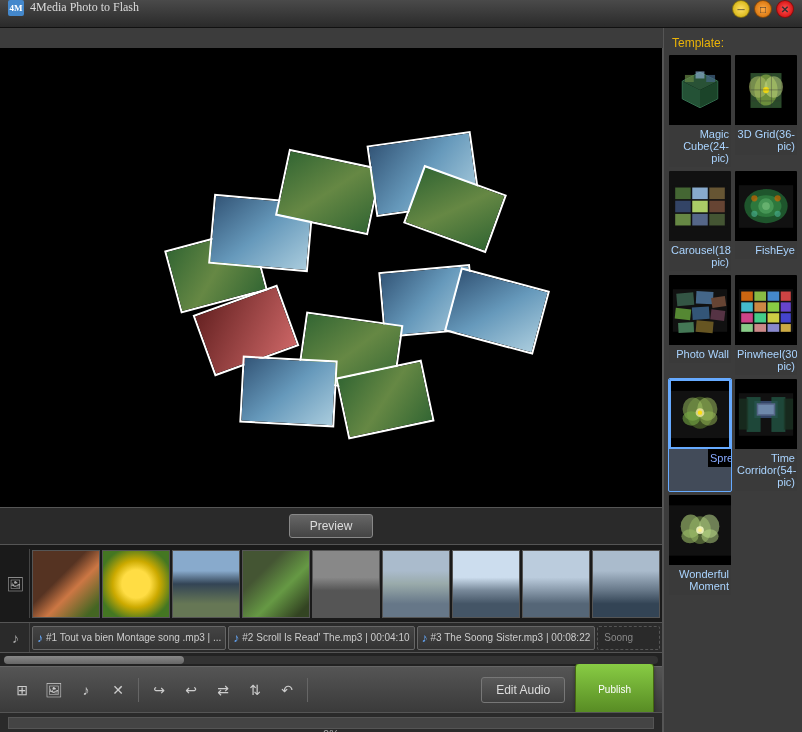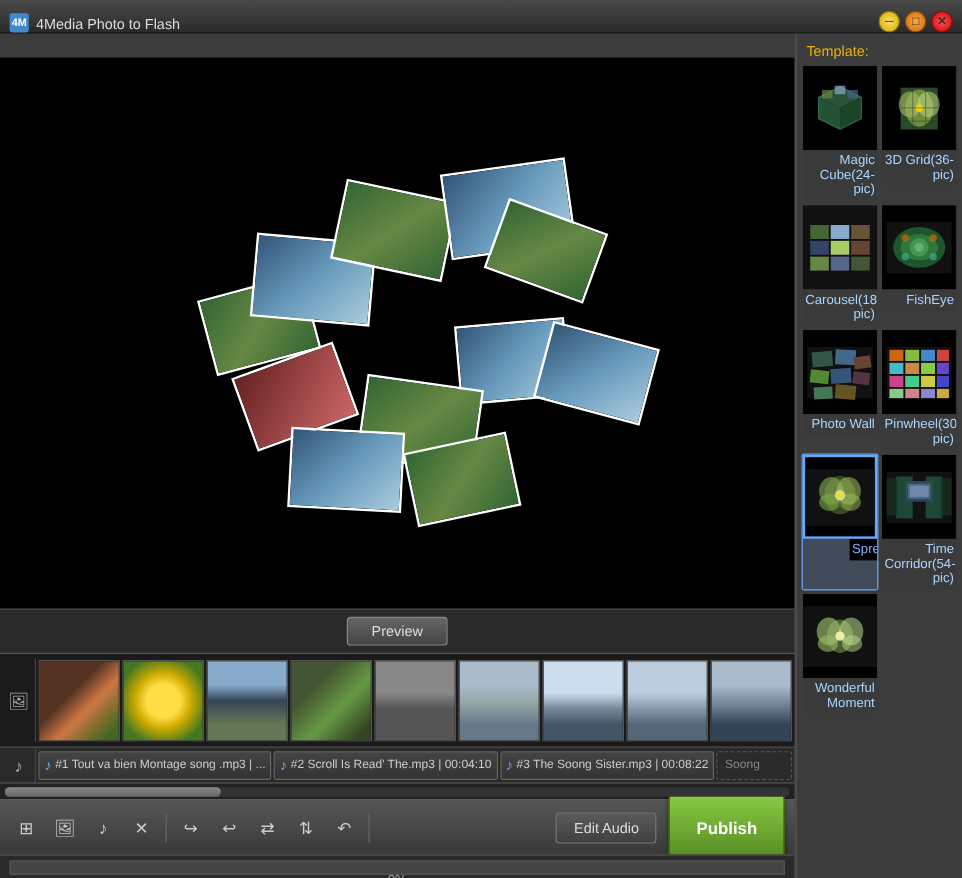--- a/index.html
+++ b/index.html
@@ -8,25 +8,26 @@
       height: 732px;
       background: #2d2d2d;
       font-family: Arial, sans-serif;
       font-size: 12px;
       overflow: hidden;
     }
 
     
     .title-bar {
       display: flex;
-      align-items: flex-end;
+      align-items: flex-start;
       background: linear-gradient(to bottom, #4a4a4a, #2a2a2a);
       height: 28px;
       padding: 0 8px;
       border-bottom: 1px solid #111;
+      font-family: Liberation Serif, serif;
     }
     .title-bar-icon {
       width: 16px;
       height: 16px;
       margin-right: 6px;
       background: #4488cc;
       border-radius: 2px;
       display: flex; align-items: center; justify-content: center;
       color: white; font-size: 9px; font-weight: bold;
     }
@@ -280,22 +281,22 @@
       font-size: 12px;
       margin-right: 6px;
     }
     .publish-btn {
       background: linear-gradient(to bottom, #88cc44, #558822);
       color: white;
       border: 1px solid #446611;
       padding: 20px 22px;
       border-radius: 4px;
       cursor: pointer;
-      font-size: 14px;
-      font-weight: bold;
+      font-size: 10px;
+      font-weight: normal;
       box-shadow: 0 2px 4px rgba(0,0,0,0.4);
     }
 
     
     .progress-bar-area {
       background: #2a2a2a;
       height: 20px;
       display: flex;
       align-items: center;
       justify-content: center;

